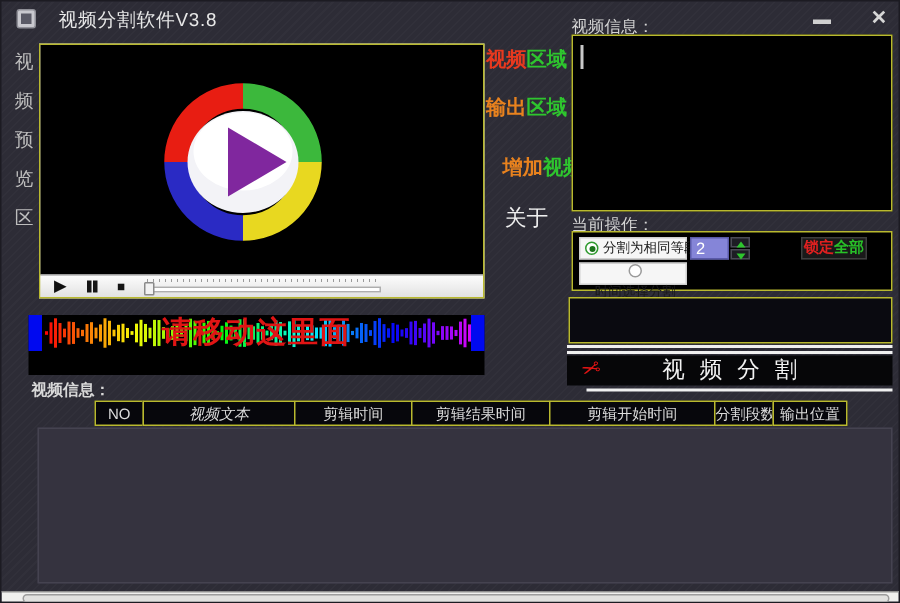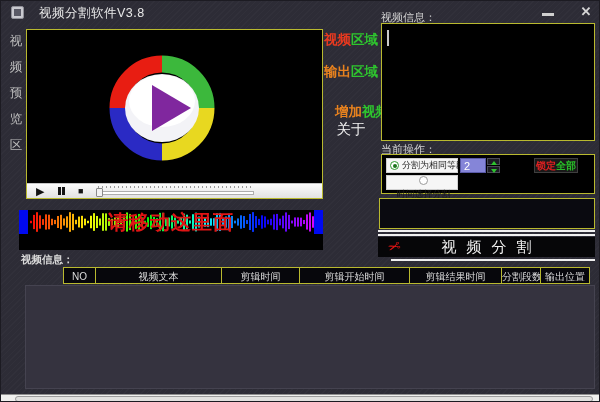--- a/index.html
+++ b/index.html
@@ -226,21 +226,21 @@
 
   <div class="abs menu-item" style="top:30px;">
     <span style="color: rgb(232, 57, 31);">视频</span><span style="color: rgb(46, 197, 46);">区域</span>
   </div>
   <div class="abs menu-item" style="top:62px;">
     <span style="color: rgb(232, 130, 30);">输出</span><span style="color: rgb(46, 197, 46);">区域</span>
   </div>
   <div class="abs menu-item" style="top:102px;margin-left:11px;">
     <span style="color: rgb(232, 130, 30);">增加</span><span style="color: rgb(46, 197, 46);">视频</span>
   </div>
-  <div class="abs menu-item menu-about" style="top:119px;text-align:center;">
+  <div class="abs menu-item menu-about" style="top:135px;text-align:center;">
     <span style="color: rgb(240, 240, 240);">关于</span>
   </div>
 
   <div class="abs panel-label" style="left:380px;top:9px;">视频信息：</div>
   <div class="abs info-box">
     <div class="abs text-cursor"></div>
   </div>
 
   <div class="abs panel-label" style="left:380px;top:141px;">当前操作：</div>
   <div class="abs opt-box">
@@ -267,24 +267,24 @@
   <div class="abs wline" style="left:377px;top:233px;width:217px;"></div>
   <div class="abs split-btn">
     <span class="abs scissors">✂</span>
     <span class="abs split-label">视频分割</span>
   </div>
   <div class="abs wline" style="left:390px;top:258px;width:204px;"></div>
 
   <div class="abs ops-label">视频信息：</div>
   <div class="abs ops-header">
     <div class="ops-cell" style="width:33px;">NO</div>
-    <div class="ops-cell" style="width:127px;">视频文本</div>
+    <div class="ops-cell" style="width:102px;font-style:italic;">视频文本</div>
     <div class="ops-cell" style="width:79px;">剪辑时间</div>
+    <div class="ops-cell" style="width:93px;">剪辑结果时间</div>
     <div class="ops-cell" style="width:111px;">剪辑开始时间</div>
-    <div class="ops-cell" style="width:93px;">剪辑结果时间</div>
     <div class="ops-cell" style="width:40px;">分割段数</div>
     <div class="ops-cell" style="width:50px;">输出位置</div>
   </div>
   <div class="abs ops-body"></div>
 
   <div class="abs hscroll">
     <div class="abs hscroll-thumb"></div>
   </div>
 
 </div>

